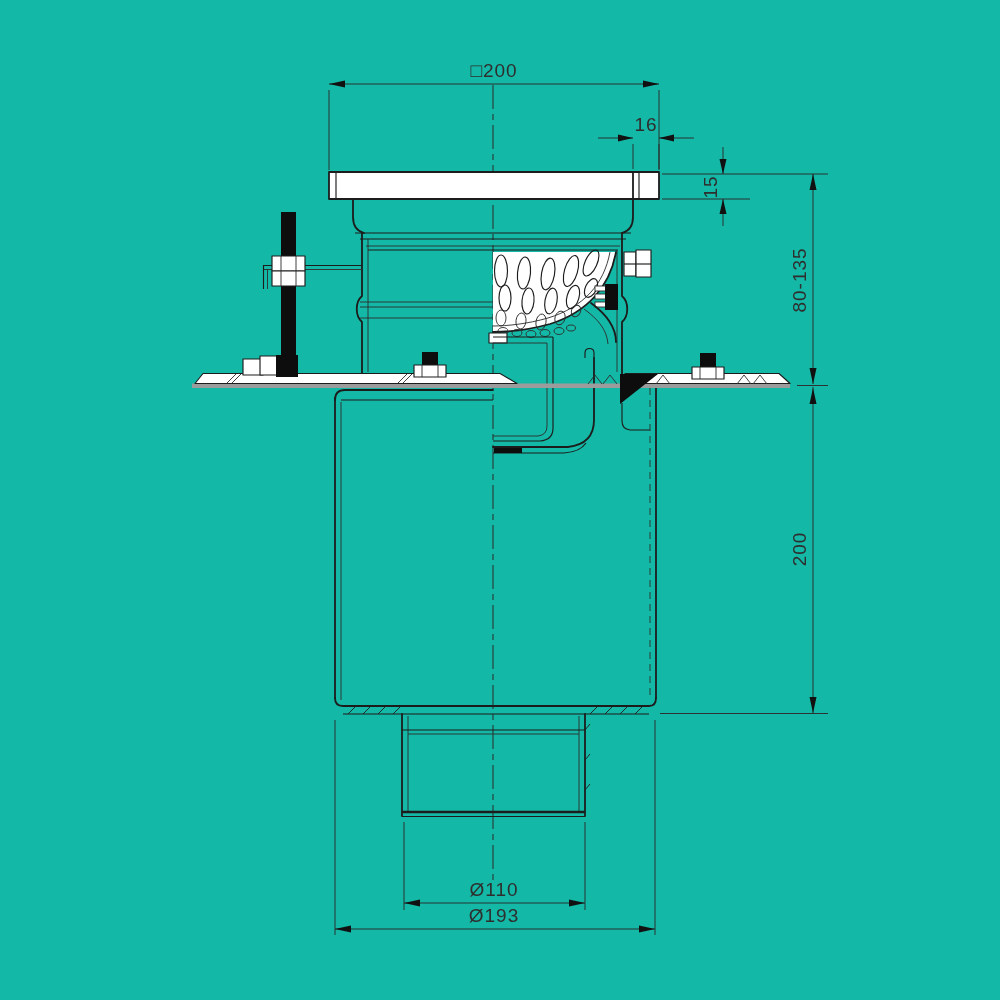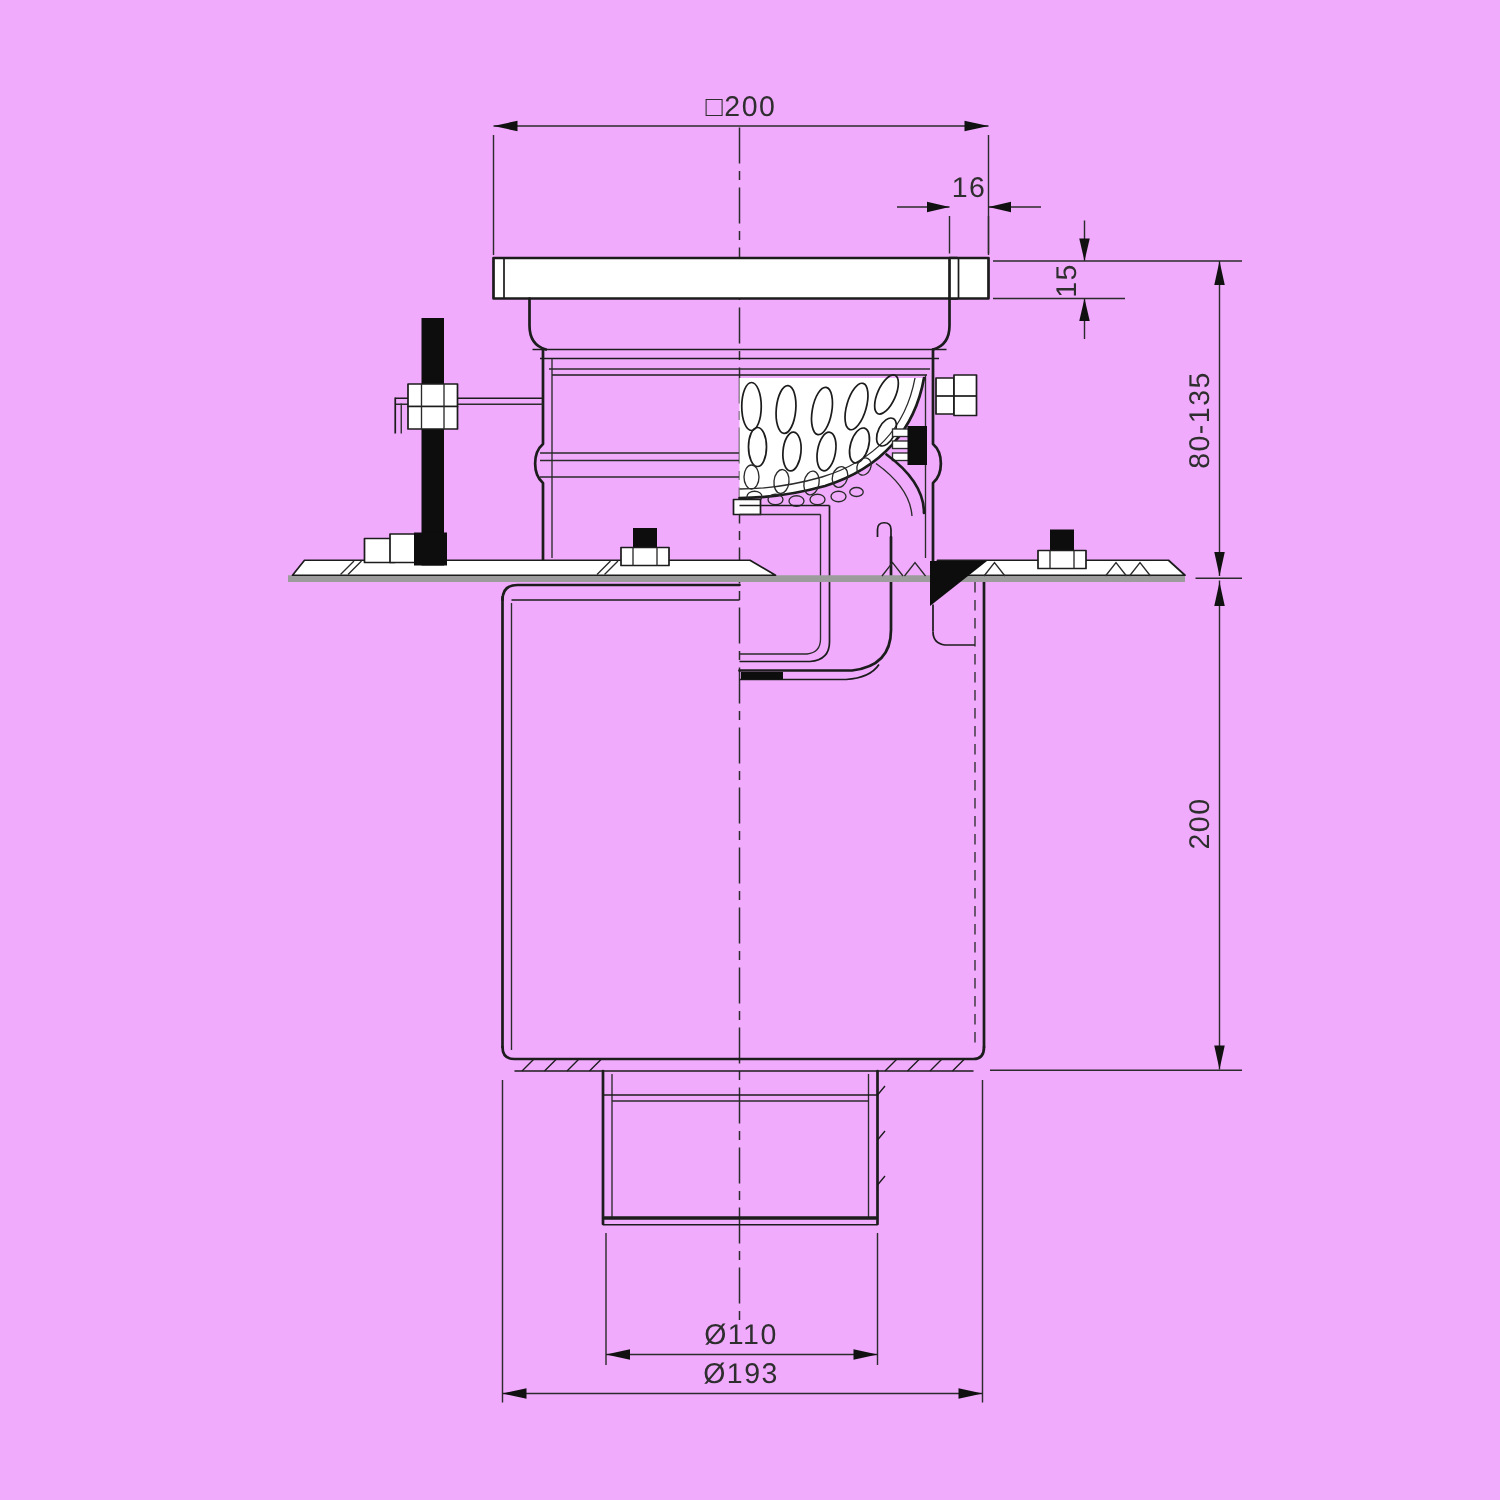--- a/index.html
+++ b/index.html
@@ -1,16 +1,16 @@
 <!DOCTYPE html>
 <html><head>
 <meta charset="utf-8">
 <style>
   html,body{margin:0;padding:0;background:#ffffff;}
-  .stage{position:relative;width:1000px;height:1000px;background:#f0abfc;overflow:hidden;
+  .stage{position:relative;width:1000px;height:1000px;background:#14b8a6;overflow:hidden;
          font-family:"Liberation Sans","DejaVu Sans",sans-serif;}
   svg{display:block;}
   
   .ol{stroke:#1c1c1c;stroke-width:1.8;fill:none;stroke-linejoin:round;stroke-linecap:round;}
   .ml{stroke:#1c1c1c;stroke-width:1.15;fill:none;stroke-linejoin:round;}
   .tl{stroke:#2b2b2b;stroke-width:0.9;fill:none;}
   .dim{stroke:#2b2b2b;stroke-width:0.95;fill:none;}
   .cl{stroke:#2b2b2b;stroke-width:1;fill:none;stroke-dasharray:24 5 6 5;}
   .wf{fill:#ffffff;}
   .bk{fill:#0d0d0d;stroke:none;}

